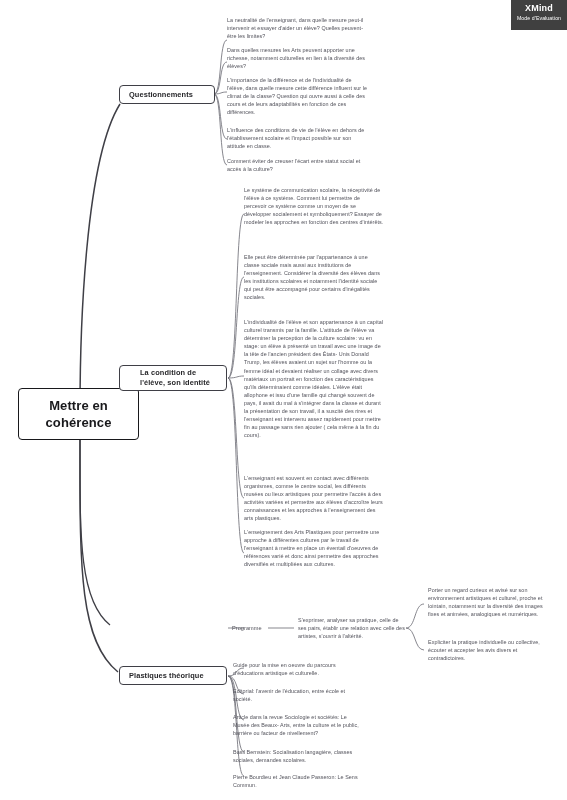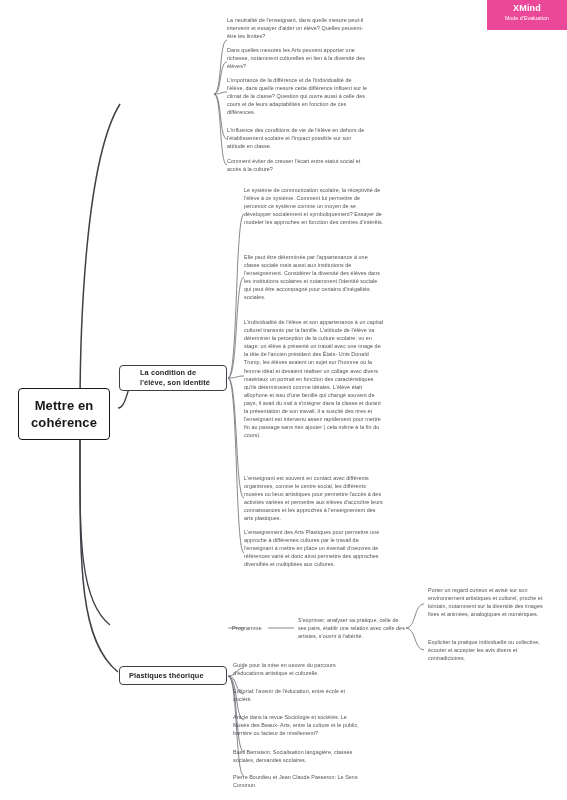--- a/index.html
+++ b/index.html
@@ -27,23 +27,23 @@
     width: 567px;
     height: 800px;
     pointer-events: none;
   }
 
   
   .xmind-badge {
     position: absolute;
     right: 0;
     top: 0;
-    width: 80px;
+    width: 56px;
     height: 30px;
-    background: #ec4899;
+    background: #404040;
     color: #ffffff;
     text-align: center;
     padding-top: 3px;
     box-sizing: border-box;
   }
   .xmind-badge .brand {
     font-size: 9px;
     font-weight: bold;
     letter-spacing: .2px;
     line-height: 11px;
@@ -147,22 +147,23 @@
       <path d="M 228 676 C 238 676 235 752 244 752"></path>
       <path d="M 228 676 C 238 676 235 776 244 776"></path>
     </g>
   </svg>
 
   <div class="xmind-badge">
     <div class="brand">XMind</div>
     <div class="mode">Mode d'Evaluation</div>
   </div>
 
-  <div class="node root-node" style="left:18px; top:388px; width:92px; height:52px;">Mettre en cohérence</div>
+  <div class="node root-node" style="left:18px; top:388px; width:121px; height:52px;">Mettre en cohérence</div>
 
+  <div class="node branch-node" style="left:119px; top:85px; width:96px; height:19px;">Questionnements</div>
 
   <div class="leaf" style="left:227px; top:16px; width:140px;">La neutralité de l'enseignant, dans quelle mesure peut-il intervenir et essayer d'aider un élève? Quelles peuvent- être les limites?</div>
   <div class="leaf" style="left:227px; top:46px; width:140px;">Dans quelles mesures les Arts peuvent apporter une richesse, notamment culturelles en lien à la diversité des élèves?</div>
   <div class="leaf" style="left:227px; top:76px; width:140px;">L'importance de la différence et de l'individualité de l'élève, dans quelle mesure cette différence influent sur le climat de la classe? Question qui ouvre aussi à celle des cours et de leurs adaptabilités en fonction de ces différences.</div>
   <div class="leaf" style="left:227px; top:126px; width:140px;">L'influence des conditions de vie de l'élève en dehors de l'établissement scolaire et l'impact possible sur son attitude en classe.</div>
   <div class="leaf" style="left:227px; top:157px; width:140px;">Comment éviter de creuser l'écart entre statut social et accès à la culture?</div>
 
   <div class="node branch-node" style="left:119px; top:365px; width:108px; height:26px;padding-left:20px;">La condition de l'élève, son identité</div>
 
   <div class="leaf" style="left:244px; top:186px; width:140px;">Le système de communication scolaire, la réceptivité de l'élève à ce système. Comment lui permettre de percevoir ce système comme un moyen de se développer socialement et symboliquement? Essayer de modeler les approches en fonction des centres d'intérêts.</div>

